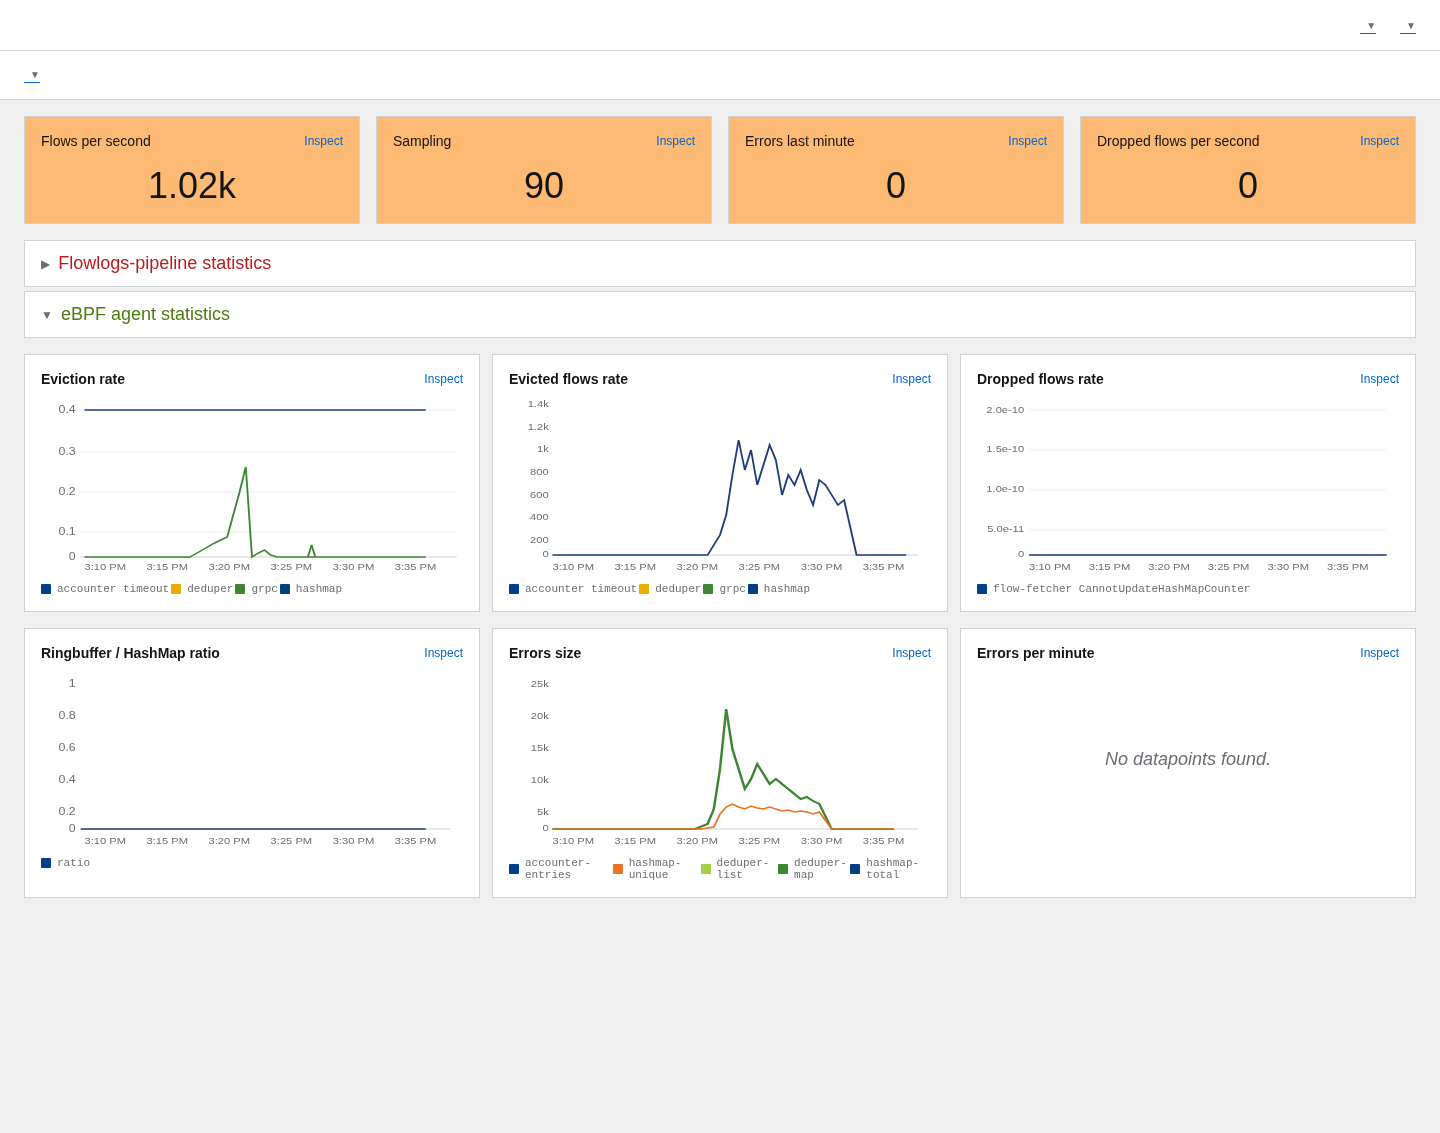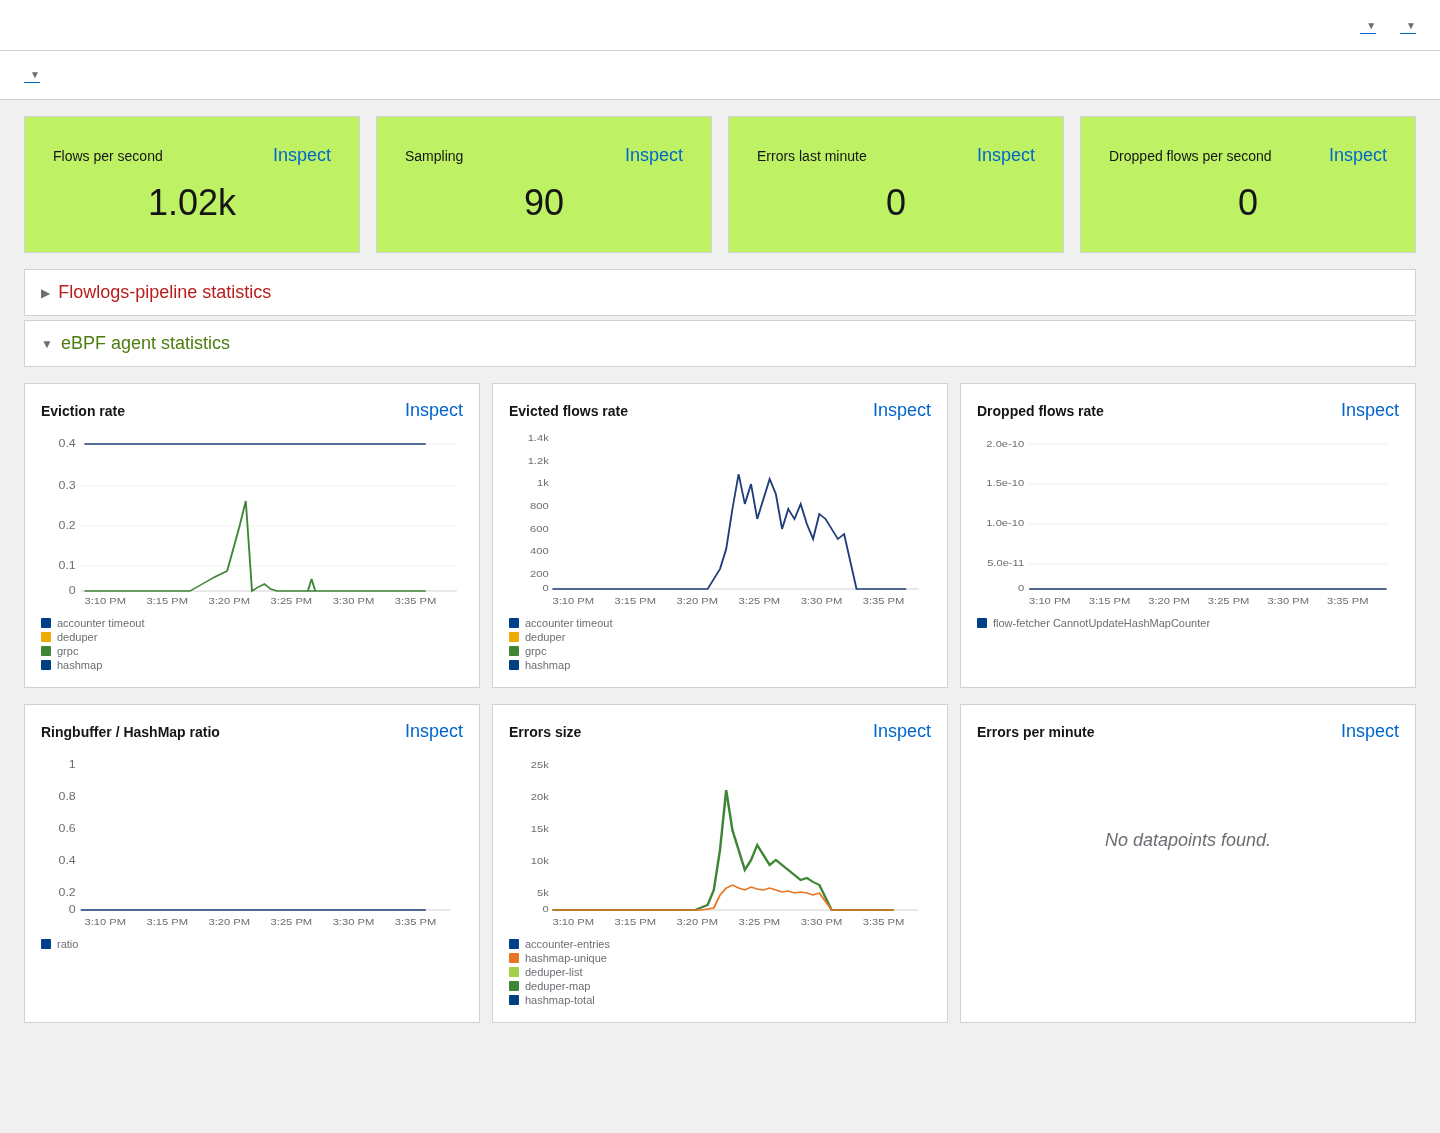--- a/index.html
+++ b/index.html
@@ -19,39 +19,39 @@
     .subheader { background: #fff; padding: 12px 24px 16px; border-bottom: 1px solid #d2d2d2; }
     .sub-label { font-size: 12px; color: #6a6e73; margin-bottom: 6px; }
     .dashboard-select { display: flex; align-items: center; gap: 6px; cursor: pointer; border-bottom: 1px solid #06c; padding-bottom: 2px; width: fit-content; }
     .dashboard-select-text { font-size: 14px; color: #151515; }
     
     
     .main { padding: 16px 24px; }
     
     
     .stat-cards { display: grid; grid-template-columns: repeat(4, 1fr); gap: 16px; margin-bottom: 16px; }
-    .stat-card { background: #bef264; border: 1px solid #d2d2d2; padding: 28px; }
+    .stat-card { background: #fdba74; border: 1px solid #d2d2d2; padding: 16px; }
     .stat-card-header { display: flex; justify-content: space-between; align-items: center; margin-bottom: 16px; }
     .stat-card-title { font-size: 14px; font-weight: 400; color: #151515; }
-    .inspect-link { color: #06c; font-size: 18px; cursor: pointer; text-decoration: none; }
+    .inspect-link { color: #06c; font-size: 12px; cursor: pointer; text-decoration: none; }
     .stat-value { font-size: 36px; font-weight: 300; text-align: center; color: #151515; margin-top: 8px; }
     
     
     .section-header { background: #fff; border: 1px solid #d2d2d2; padding: 12px 16px; margin-bottom: 2px; display: flex; align-items: center; gap: 8px; cursor: pointer; }
     .section-toggle { color: #6a6e73; font-size: 12px; }
     .section-title { font-size: 18px; font-weight: 400; color: #4d7c0f; }
     .section-title.collapsed { color: #b91c1c; }
     
     
     .charts-grid { display: grid; grid-template-columns: repeat(3, 1fr); gap: 12px; margin-top: 16px; }
     .chart-card { background: #fff; border: 1px solid #d2d2d2; padding: 16px; }
     .chart-card-header { display: flex; justify-content: space-between; align-items: center; margin-bottom: 8px; }
     .chart-title { font-size: 14px; font-weight: 600; color: #151515; }
     .chart-area { width: 100%; height: 180px; position: relative; }
-    .chart-legend { margin-top: 8px; display: flex; flex-direction: column; gap: 2px; }
+    .chart-legend { margin-top: 8px; display: flex; flex-direction: row; gap: 2px; font-family: Liberation Mono, monospace; }
     .legend-item { display: flex; align-items: center; gap: 6px; font-size: 11px; color: #6a6e73; }
     .legend-color { width: 10px; height: 10px; border-radius: 1px; flex-shrink: 0; }
     
     .no-data { display: flex; align-items: center; justify-content: center; height: 180px; color: #6a6e73; font-size: 18px; font-style: italic; }
     .ebpf-section { background: #fff; border: 1px solid #d2d2d2; padding: 12px 16px; margin-bottom: 16px; display: flex; align-items: center; gap: 8px; cursor: pointer; }
     
     svg text { font-family: Arial, sans-serif; }
   </style>
 </head>
 <body>

